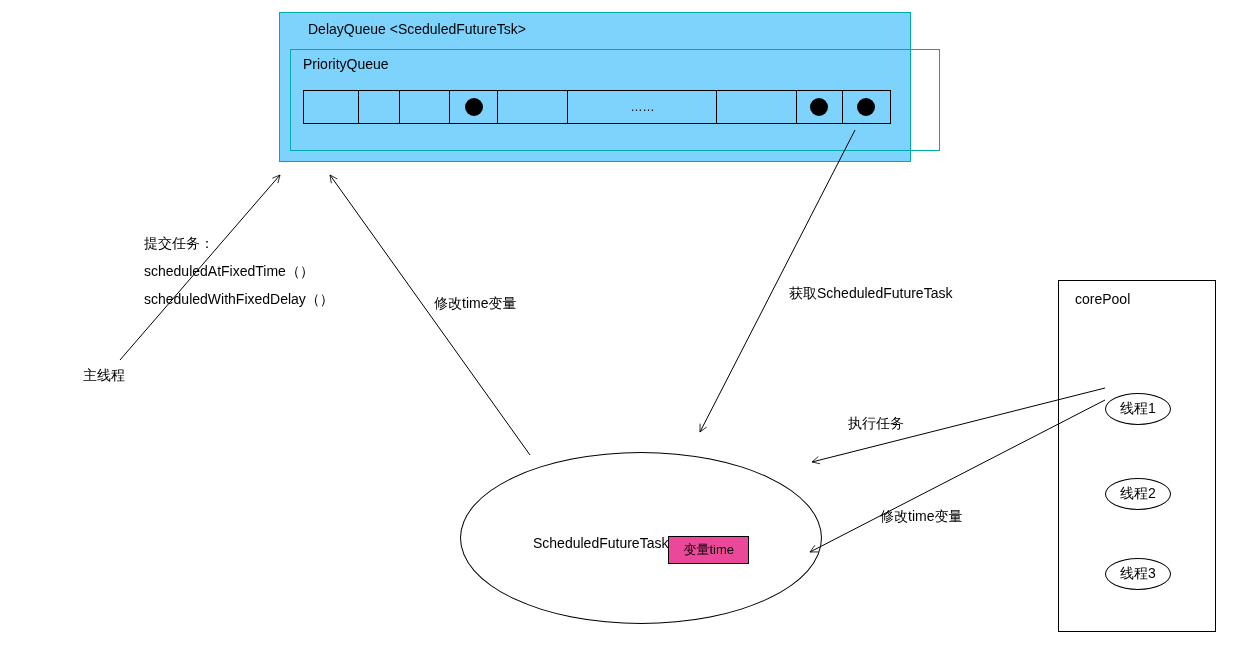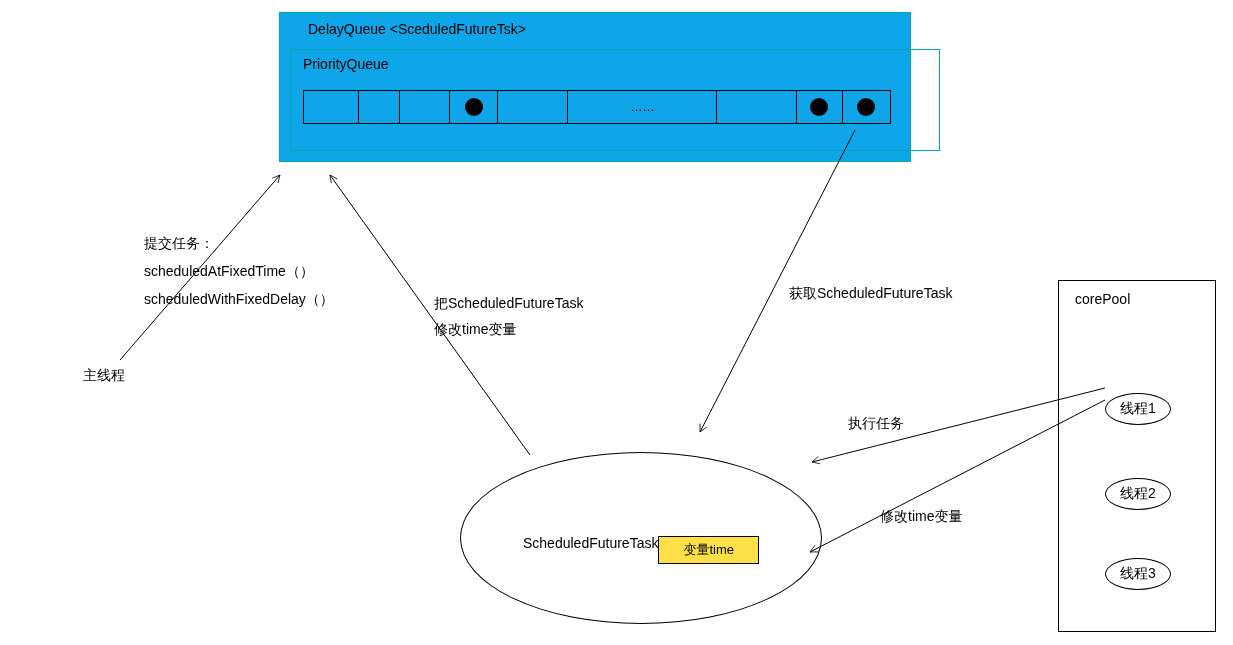--- a/index.html
+++ b/index.html
@@ -9,21 +9,21 @@
     height: 645px;
     background: #ffffff;
     font-family: "Microsoft YaHei", "SimSun", Arial, sans-serif;
     font-size: 14px;
     color: #000;
     position: relative;
   }
   .abs { position: absolute; }
   .delay-box {
     border: 1px solid #00aaaa;
-    background: #0ea5e9;
+    background: #7dd3fc;
   }
   .pq-box {
     border: 1px solid #00aaaa;
     padding-left: 38px;
   }
   .slot-row {
     display: flex;
     border: 1px solid #000;
   }
   .slot {
@@ -44,22 +44,22 @@
     border: 1px solid #000;
     border-radius: 50%;
     display: flex;
     align-items: center;
     justify-content: center;
     background: #fff;
     margin-top: 32px;
   }
   .var-box {
     border: 1px solid #000;
-    padding: 4px 24px;
-    background: #fde047;
+    padding: 4px 14px;
+    background: #ec4899;
     font-size: 13px;
   }
   svg.overlay {
     position: absolute;
     left: 0; top: 0;
     width: 1233px; height: 645px;
     pointer-events: none;
   }
 </style>
 </head>
@@ -93,21 +93,20 @@
 
 <div class="abs" style="left:83px; top:367px;">主线程</div>
 
 <div class="abs" style="left:144px; top:229px; line-height:28px;">
   <div>提交任务：</div>
   <div>scheduledAtFixedTime（）</div>
   <div>scheduledWithFixedDelay（）</div>
 </div>
 
 <div class="abs" style="left:434px; top:290px; line-height:26px;">
-  <div>把ScheduledFutureTask</div>
   <div>修改time变量</div>
 </div>
 
 <div class="abs" style="left:789px; top:285px;">获取ScheduledFutureTask</div>
 
 <div class="abs" style="left:848px; top:415px;">执行任务</div>
 
 <div class="abs" style="left:880px; top:508px;">修改time变量</div>
 
 <div class="abs ellipse-node" style="left:460px; top:420px; width:360px; height:170px; flex-direction:row;">

